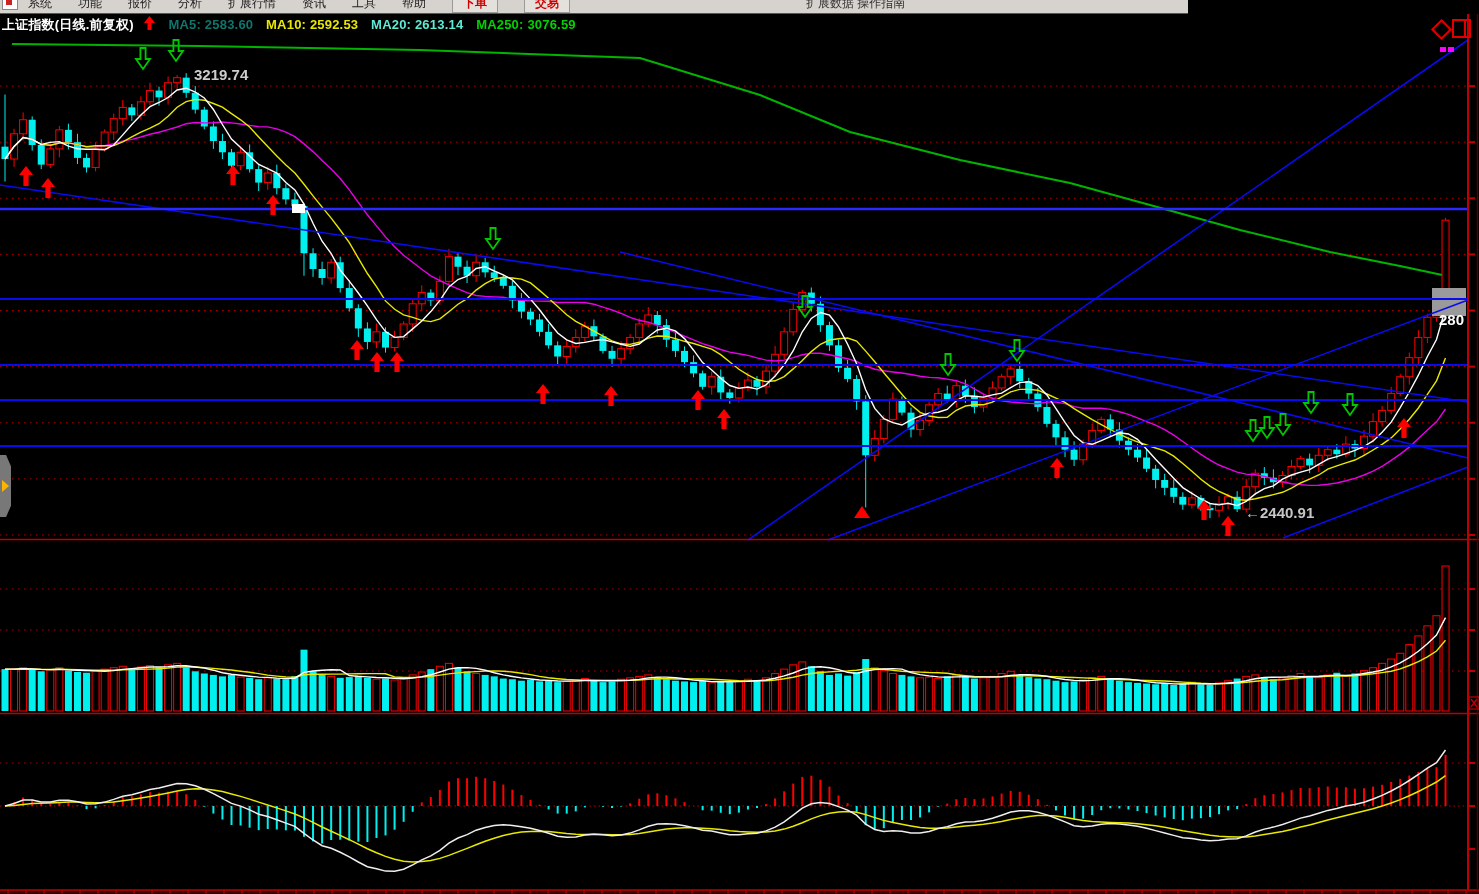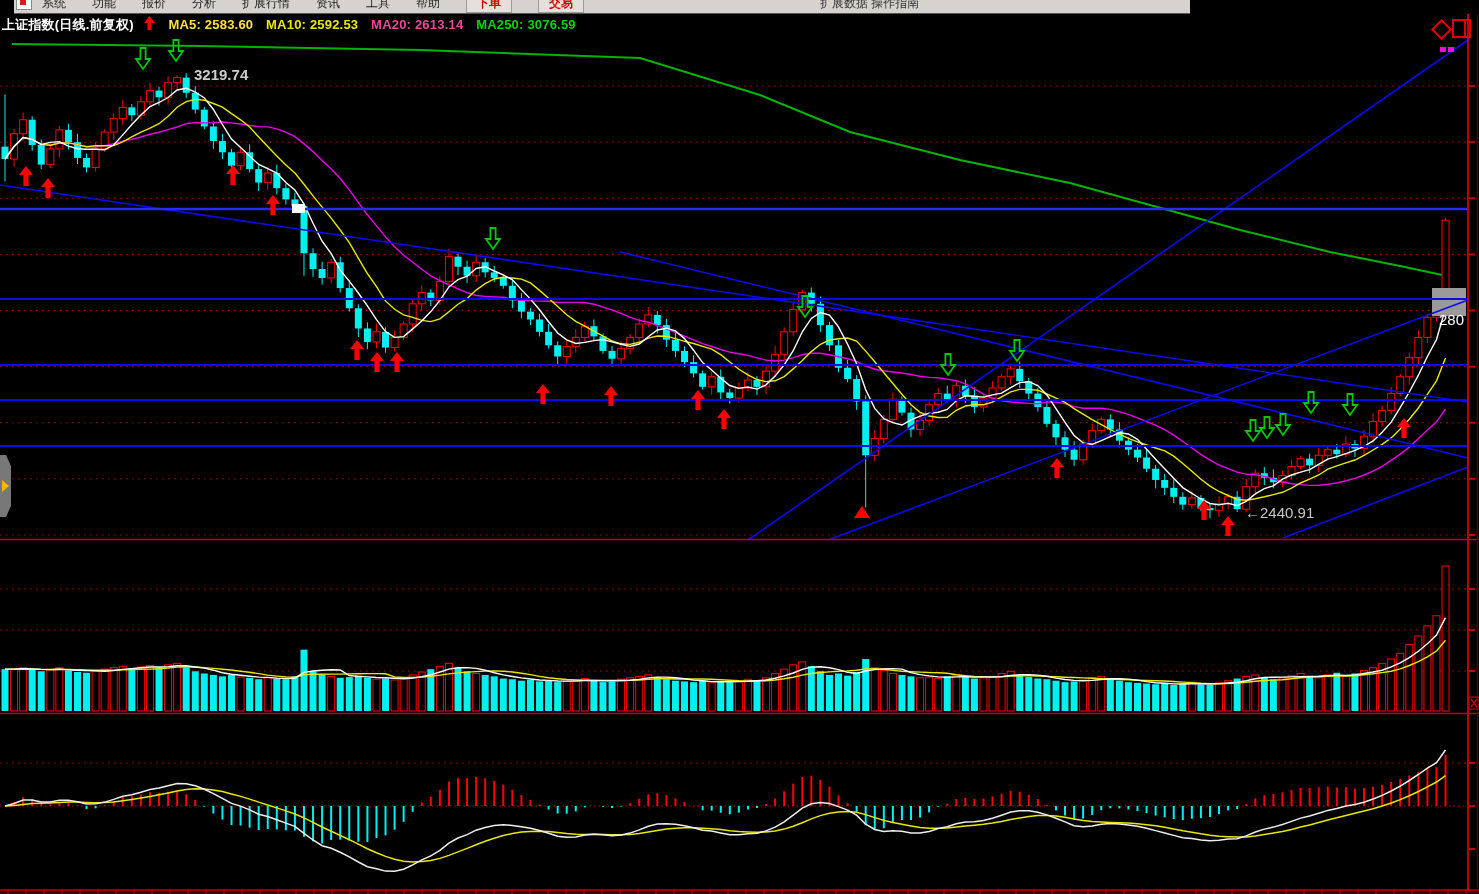--- a/index.html
+++ b/index.html
@@ -1,37 +1,37 @@
 <!DOCTYPE html>
 <html><head>
 <meta charset="utf-8">
 <style>
   html,body{margin:0;padding:0;background:#000;width:1479px;height:894px;overflow:hidden;
     font-family:"Liberation Sans","DejaVu Sans",sans-serif;}
   #stage{position:relative;width:1479px;height:894px;background:#000;}
   
-  #toolbar{position:absolute;left:14px;top:0;width:1176px;height:13px;background:#d6d3ce;
-    border-bottom:1px solid #565656;overflow:hidden;white-space:nowrap;}
+  #toolbar{position:absolute;left:0;top:0;width:1176px;height:13px;background:#d6d3ce;
+    border-bottom:1px solid #565656;overflow:hidden;white-space:nowrap;padding-left:12px;}
   #toolbar .row{position:absolute;left:0;top:-6px;display:flex;align-items:center;}
   #toolbar .mi{color:#222;font-size:12px;margin-right:26px;}
   #toolbar .mbtn{color:#d00000;font-size:12px;font-weight:bold;border:1px solid #9a9a9a;
     background:#e4e1dc;padding:0 10px;margin-right:26px;}
   #toolbar .rtxt{color:#333;font-size:12px;margin-left:210px;}
   #appicon{width:14px;height:11px;background:#fff;border:1px solid #888;margin:0 10px 0 2px;position:relative;}
   #appicon::after{content:"";position:absolute;left:3px;top:2px;width:6px;height:5px;background:#c22;}
   svg{position:absolute;left:0;top:0;}
   .hdr{position:absolute;font-size:13px;font-weight:bold;white-space:nowrap;letter-spacing:.2px;z-index:5;}
   .hdr span{margin-right:9px;text-align:center;}
   #main-hdr{left:2px;top:16px;}
   #vol-hdr{left:2px;top:543px;}
   #macd-hdr{left:2px;top:716px;}
   .ann{position:absolute;z-index:6;white-space:nowrap;text-align:center;}
   #ann-high{left:194px;top:66px;color:#cdcdcd;font-size:15px;font-weight:bold;}
-  #ann-low{left:1245px;top:504px;color:#c6c6c6;font-size:15px;font-weight:normal;}
-  #ann-tag{left:1439px;top:311px;color:#fff;font-size:15px;font-weight:normal;z-index:7;}
+  #ann-low{left:1245px;top:504px;color:#c6c6c6;font-size:15px;font-weight:bold;}
+  #ann-tag{left:1439px;top:311px;color:#fff;font-size:15px;font-weight:bold;z-index:7;}
   
   #icon-diamond{position:absolute;left:1434px;top:22px;width:11px;height:11px;border:2px solid #e00000;
     transform:rotate(45deg);z-index:6;}
   #icon-window{position:absolute;left:1452px;top:19px;width:15px;height:15px;border:2px solid #e00000;z-index:6;}
   #icon-window::after{content:"";position:absolute;right:3px;top:0;width:2px;height:15px;background:#e00000;}
   .mdot{position:absolute;width:6px;height:5px;background:#f0f;z-index:6;}
   
   #left-handle{position:absolute;left:0;top:455px;width:11px;height:62px;background:#787878;z-index:8;
     clip-path:polygon(0 0,55% 0,100% 18%,100% 82%,55% 100%,0 100%);}
   #left-handle .tri{position:absolute;left:2px;top:25px;width:0;height:0;
@@ -891,23 +891,23 @@
       <g>
         <rect x="1469" y="697" width="10" height="12" fill="none" stroke="#c00000" stroke-width="1.2"></rect>
         <path d="M1471,699 l6,8 M1477,699 l-6,8" stroke="#c00000" stroke-width="1.4"></path>
       </g>
     </svg>
 
   <div class="hdr" id="main-hdr">
     <span style="color:#fff">上证指数(日线.前复权)</span><span><svg width="13" height="15" style="position:static;vertical-align:-2px">
           <path d="M1,7 L6.5,0 L12,7 L8.5,7 L8.5,14 L4.5,14 L4.5,7 Z" fill="#fc0000"></path>
         </svg></span>
-    <span style="color:#fde047">MA5: 2583.60</span>
+    <span style="color:#0f766e">MA5: 2583.60</span>
     <span style="color:#e8e800">MA10: 2592.53</span>
-    <span style="color:#ec4899">MA20: 2613.14</span>
+    <span style="color:#5eead4">MA20: 2613.14</span>
     <span style="color:#00d400">MA250: 3076.59</span>
   </div>
 
 
 
   <div class="ann" id="ann-high">3219.74</div>
   <div class="ann" id="ann-low">←2440.91</div>
   <div class="ann" id="ann-tag">280</div>
 
   <div id="icon-diamond"></div>

